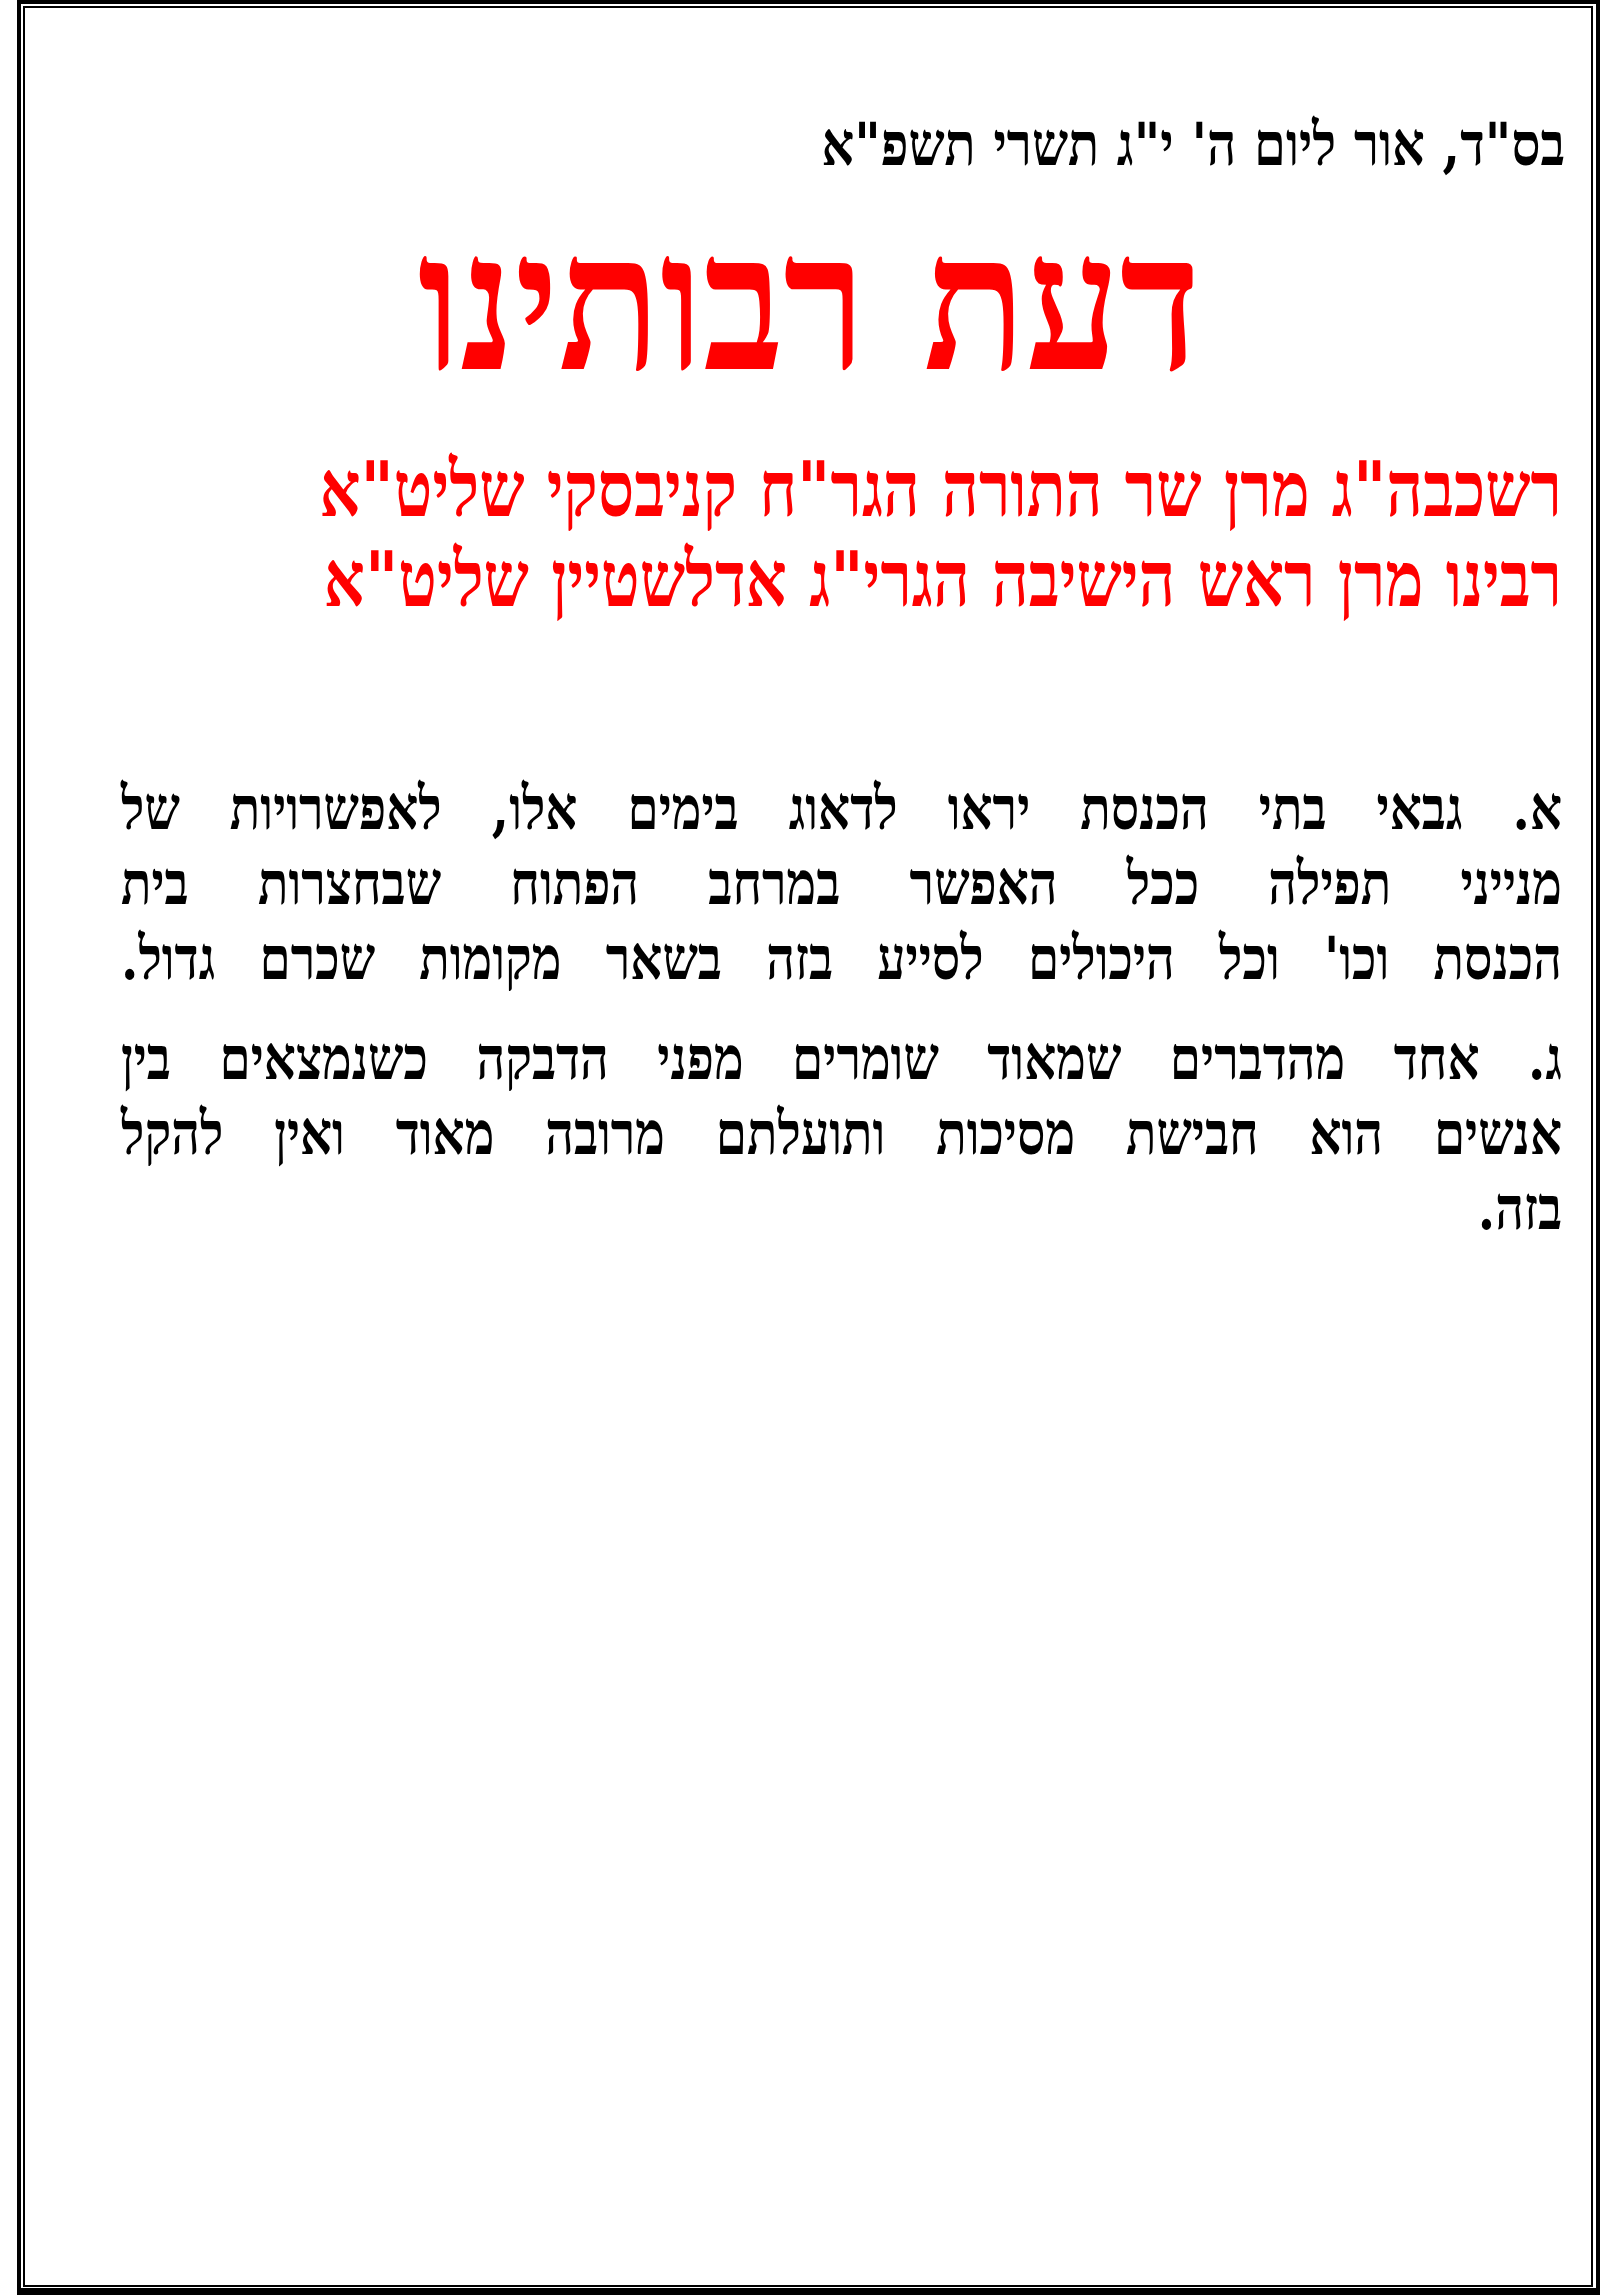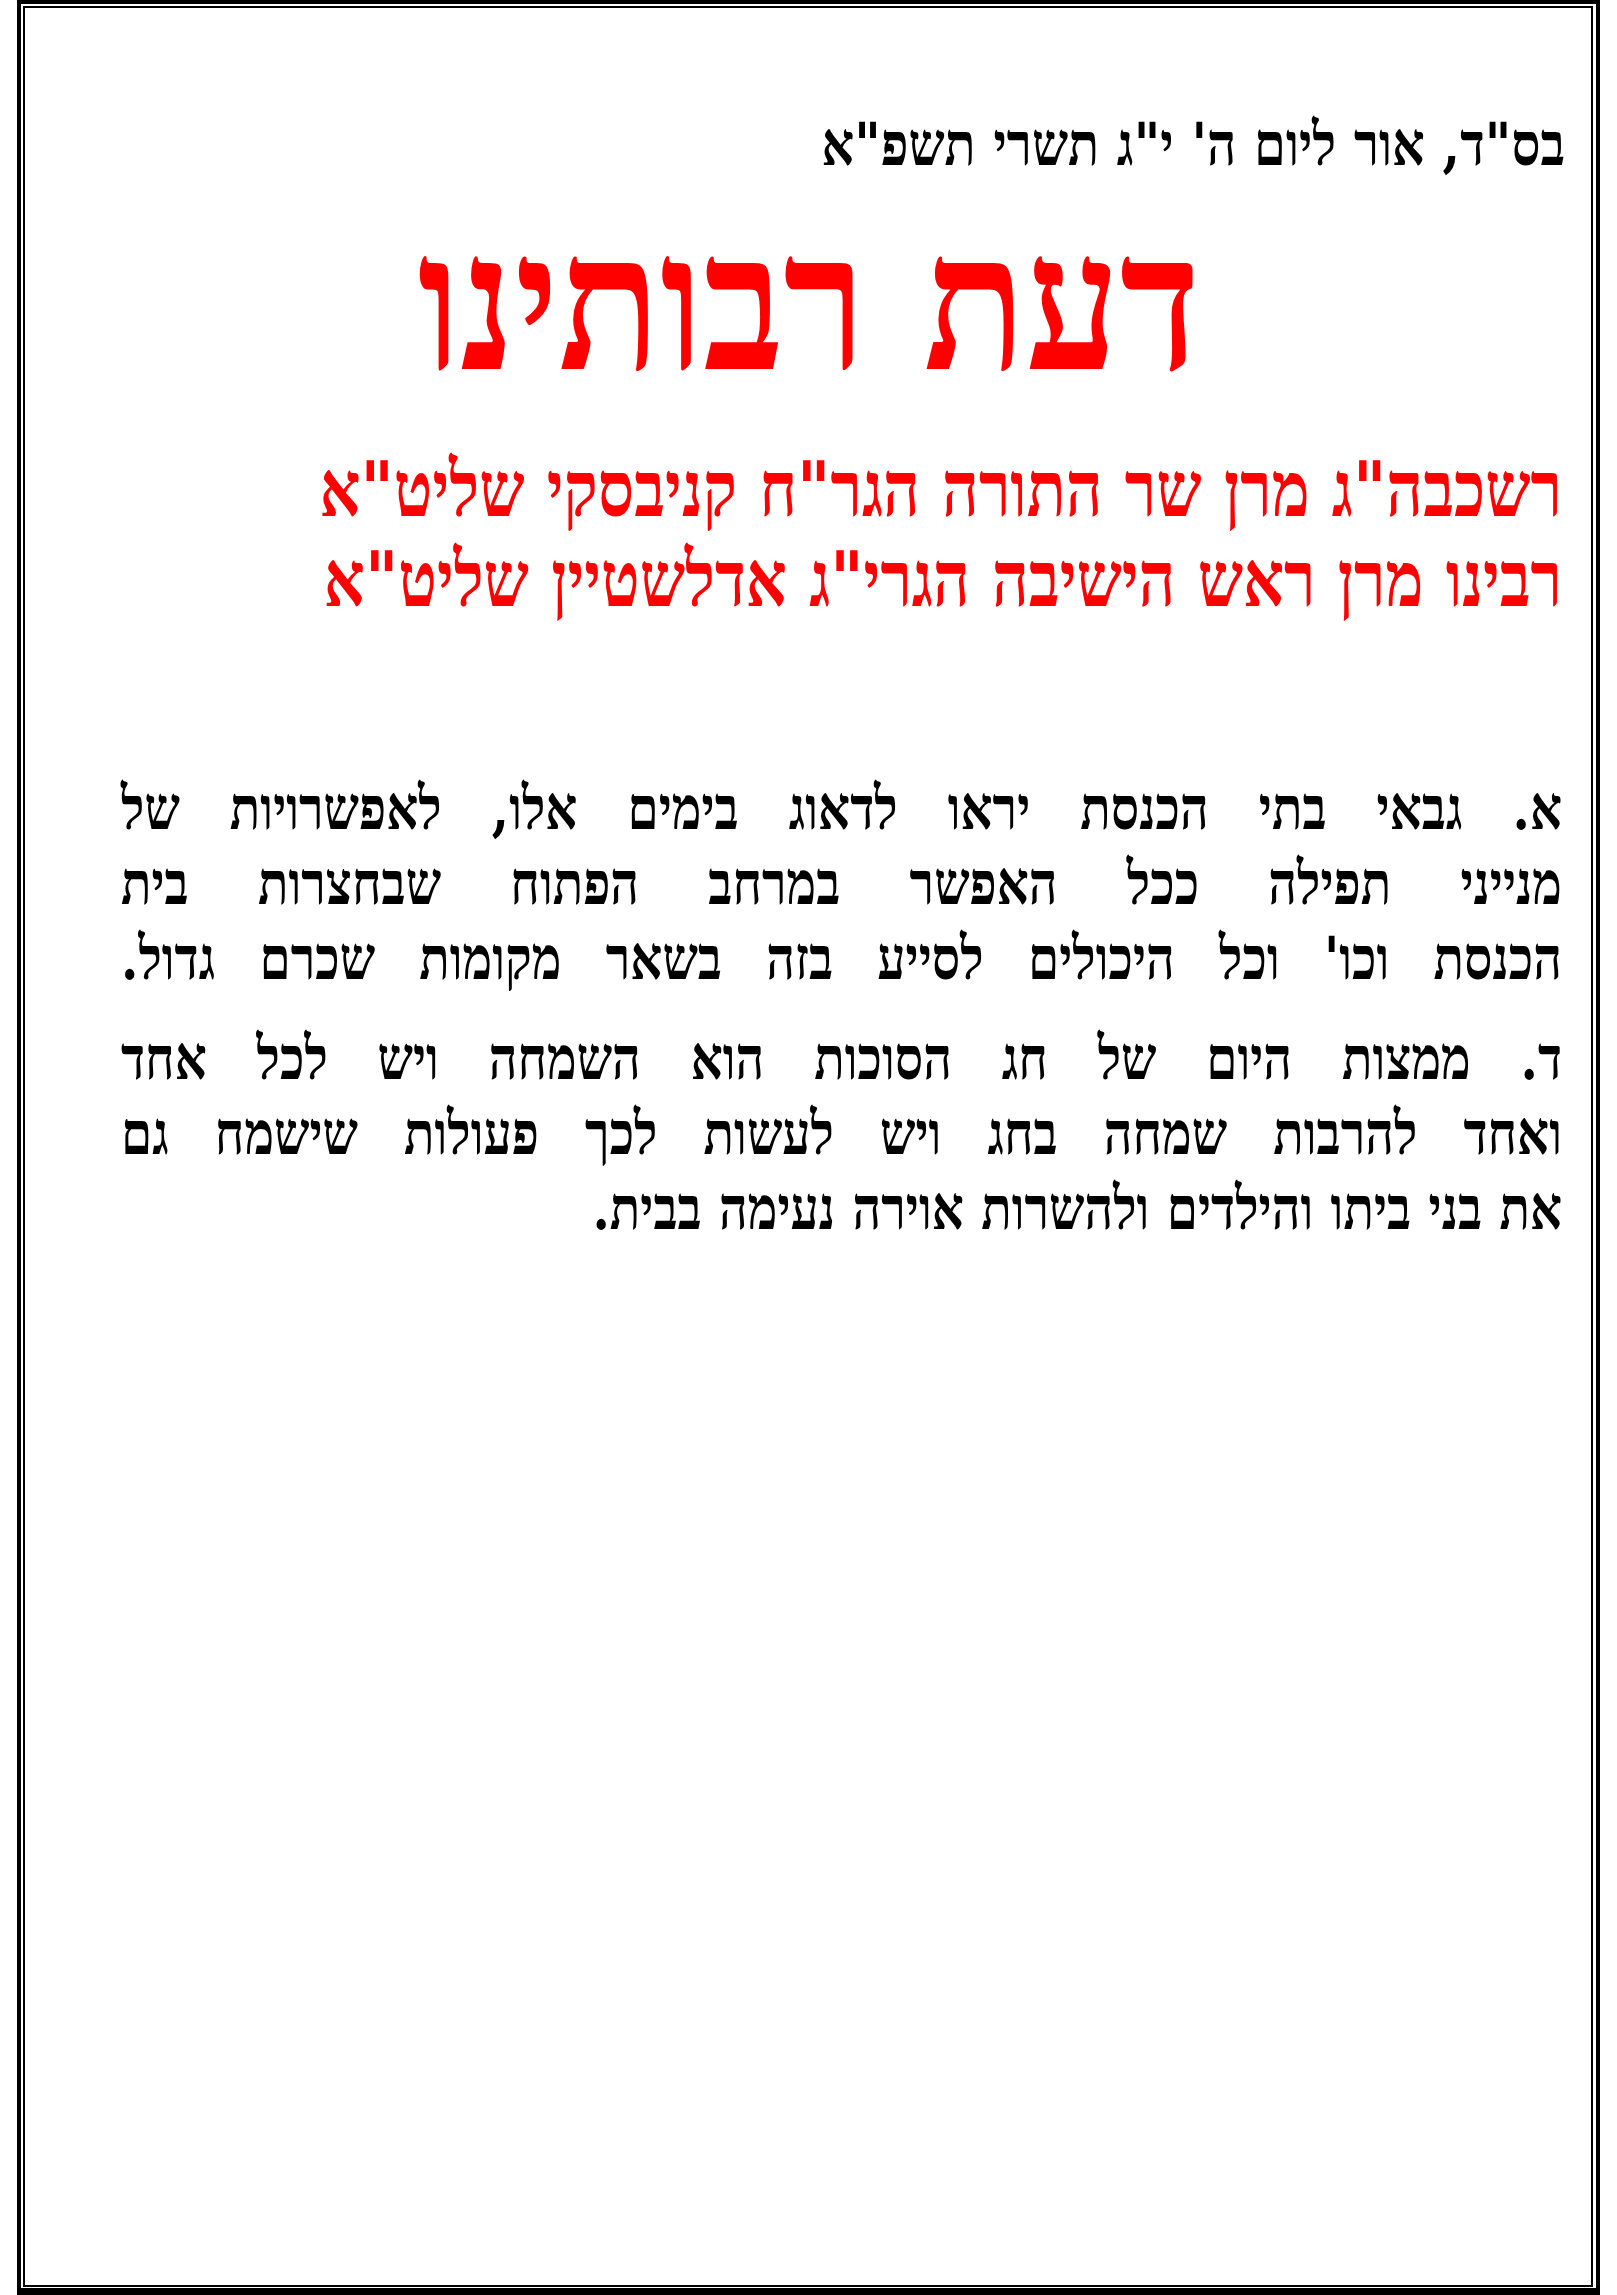--- a/index.html
+++ b/index.html
@@ -123,24 +123,24 @@
 
   <div class="body">
 
     <div class="para">
       <span class="line">א. גבאי בתי הכנסת יראו לדאוג בימים אלו, לאפשרויות של</span>
       <span class="line">מנייני תפילה ככל האפשר במרחב הפתוח שבחצרות בית</span>
       <span class="line">הכנסת וכו' וכל היכולים לסייע בזה בשאר מקומות שכרם גדול.</span>
     </div>
 
 
+    <div class="para">
+      <span class="line">ג. אחד מהדברים שמאוד שומרים מפני הדבקה כשנמצאים בין</span>
+      <span class="line">אנשים הוא חבישת מסיכות ותועלתם מרובה מאוד ואין להקל</span>
+      <span class="line last">בזה.</span>
+    </div>
 
-    <div class="para">
-      <span class="line">ד. ממצות היום של חג הסוכות הוא השמחה ויש לכל אחד</span>
-      <span class="line">ואחד להרבות שמחה בחג ויש לעשות לכך פעולות שישמח גם</span>
-      <span class="line last">את בני ביתו והילדים ולהשרות אוירה נעימה בבית.</span>
-    </div>
 
 
 
   </div>
 </div>
 
 
 </body></html>

